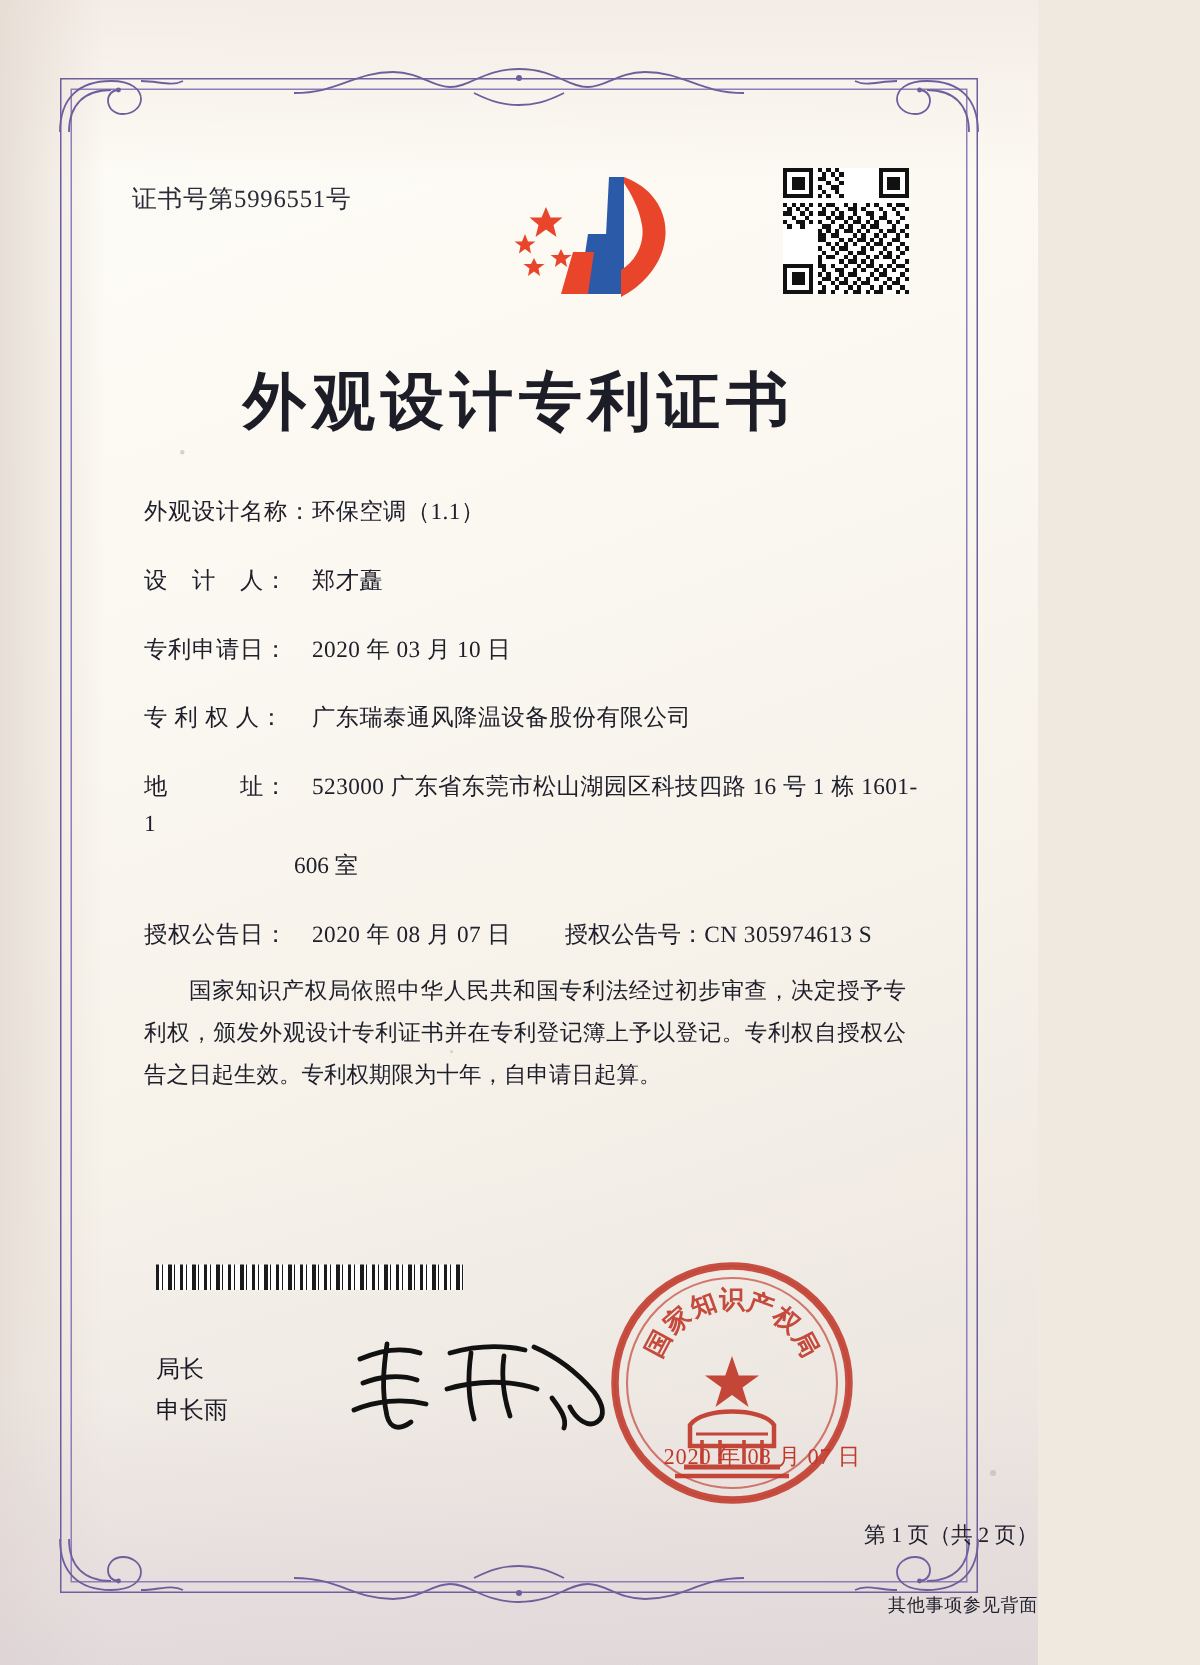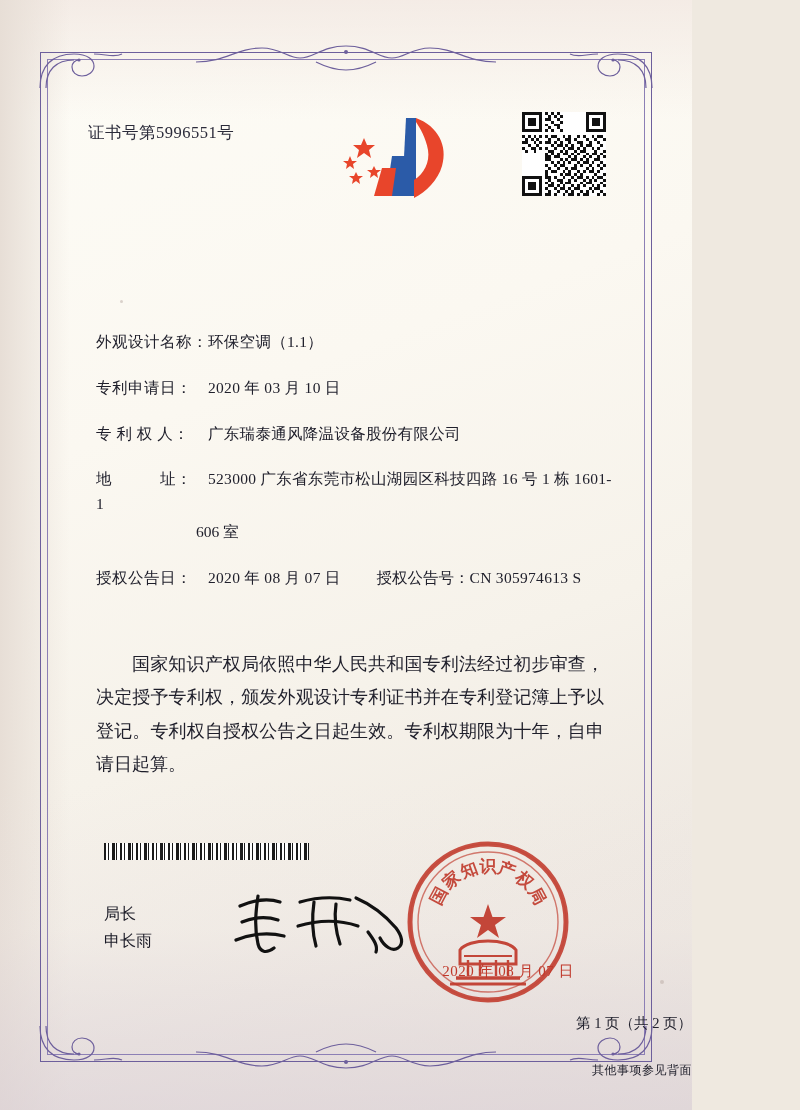--- a/index.html
+++ b/index.html
@@ -158,21 +158,21 @@
     display: block;
     margin-left: 100px;
     margin-top: 3px;
   }
 
   .paragraphs {
     position: absolute;
     left: 96px;
     right: 88px;
     top: 648px;
-    font-size: 18px;
+    font-size: 15px;
     line-height: 1.85;
     color: #1e1e2a;
     text-align: justify;
   }
   .paragraphs p {
     margin: 0 0 8px 0;
     text-indent: 2em;
   }
 
   .barcode {
@@ -538,24 +538,28 @@
           <rect x="16" y="28" width="2" height="1"></rect>
           <rect x="19" y="28" width="1" height="1"></rect>
           <rect x="21" y="28" width="2" height="1"></rect>
           <rect x="26" y="28" width="1" height="1"></rect>
           <rect x="28" y="28" width="1" height="1"></rect>
         <rect x="8" y="15" width="1" height="1"></rect>
       </g>
     </svg>
   </div>
 
+  <div class="title">外观设计专利证书</div>
 
   <div class="fields">
     <div class="field-row">
       <span class="field-label">外观设计名称：</span><span class="field-value">环保空调（1.1）</span>
+    </div>
+    <div class="field-row">
+      <span class="field-label">设　计　人：</span><span class="field-value">郑才矗</span>
     </div>
     <div class="field-row">
       <span class="field-label">专利申请日：</span><span class="field-value">2020 年 03 月 10 日</span>
     </div>
     <div class="field-row">
       <span class="field-label">专 利 权 人：</span><span class="field-value">广东瑞泰通风降温设备股份有限公司</span>
     </div>
     <div class="field-row addr-wrap">
       <span class="field-label">地　　　址：</span><span class="field-value">523000 广东省东莞市松山湖园区科技四路 16 号 1 栋 1601-1</span>
       <span class="addr-second">606 室</span>

